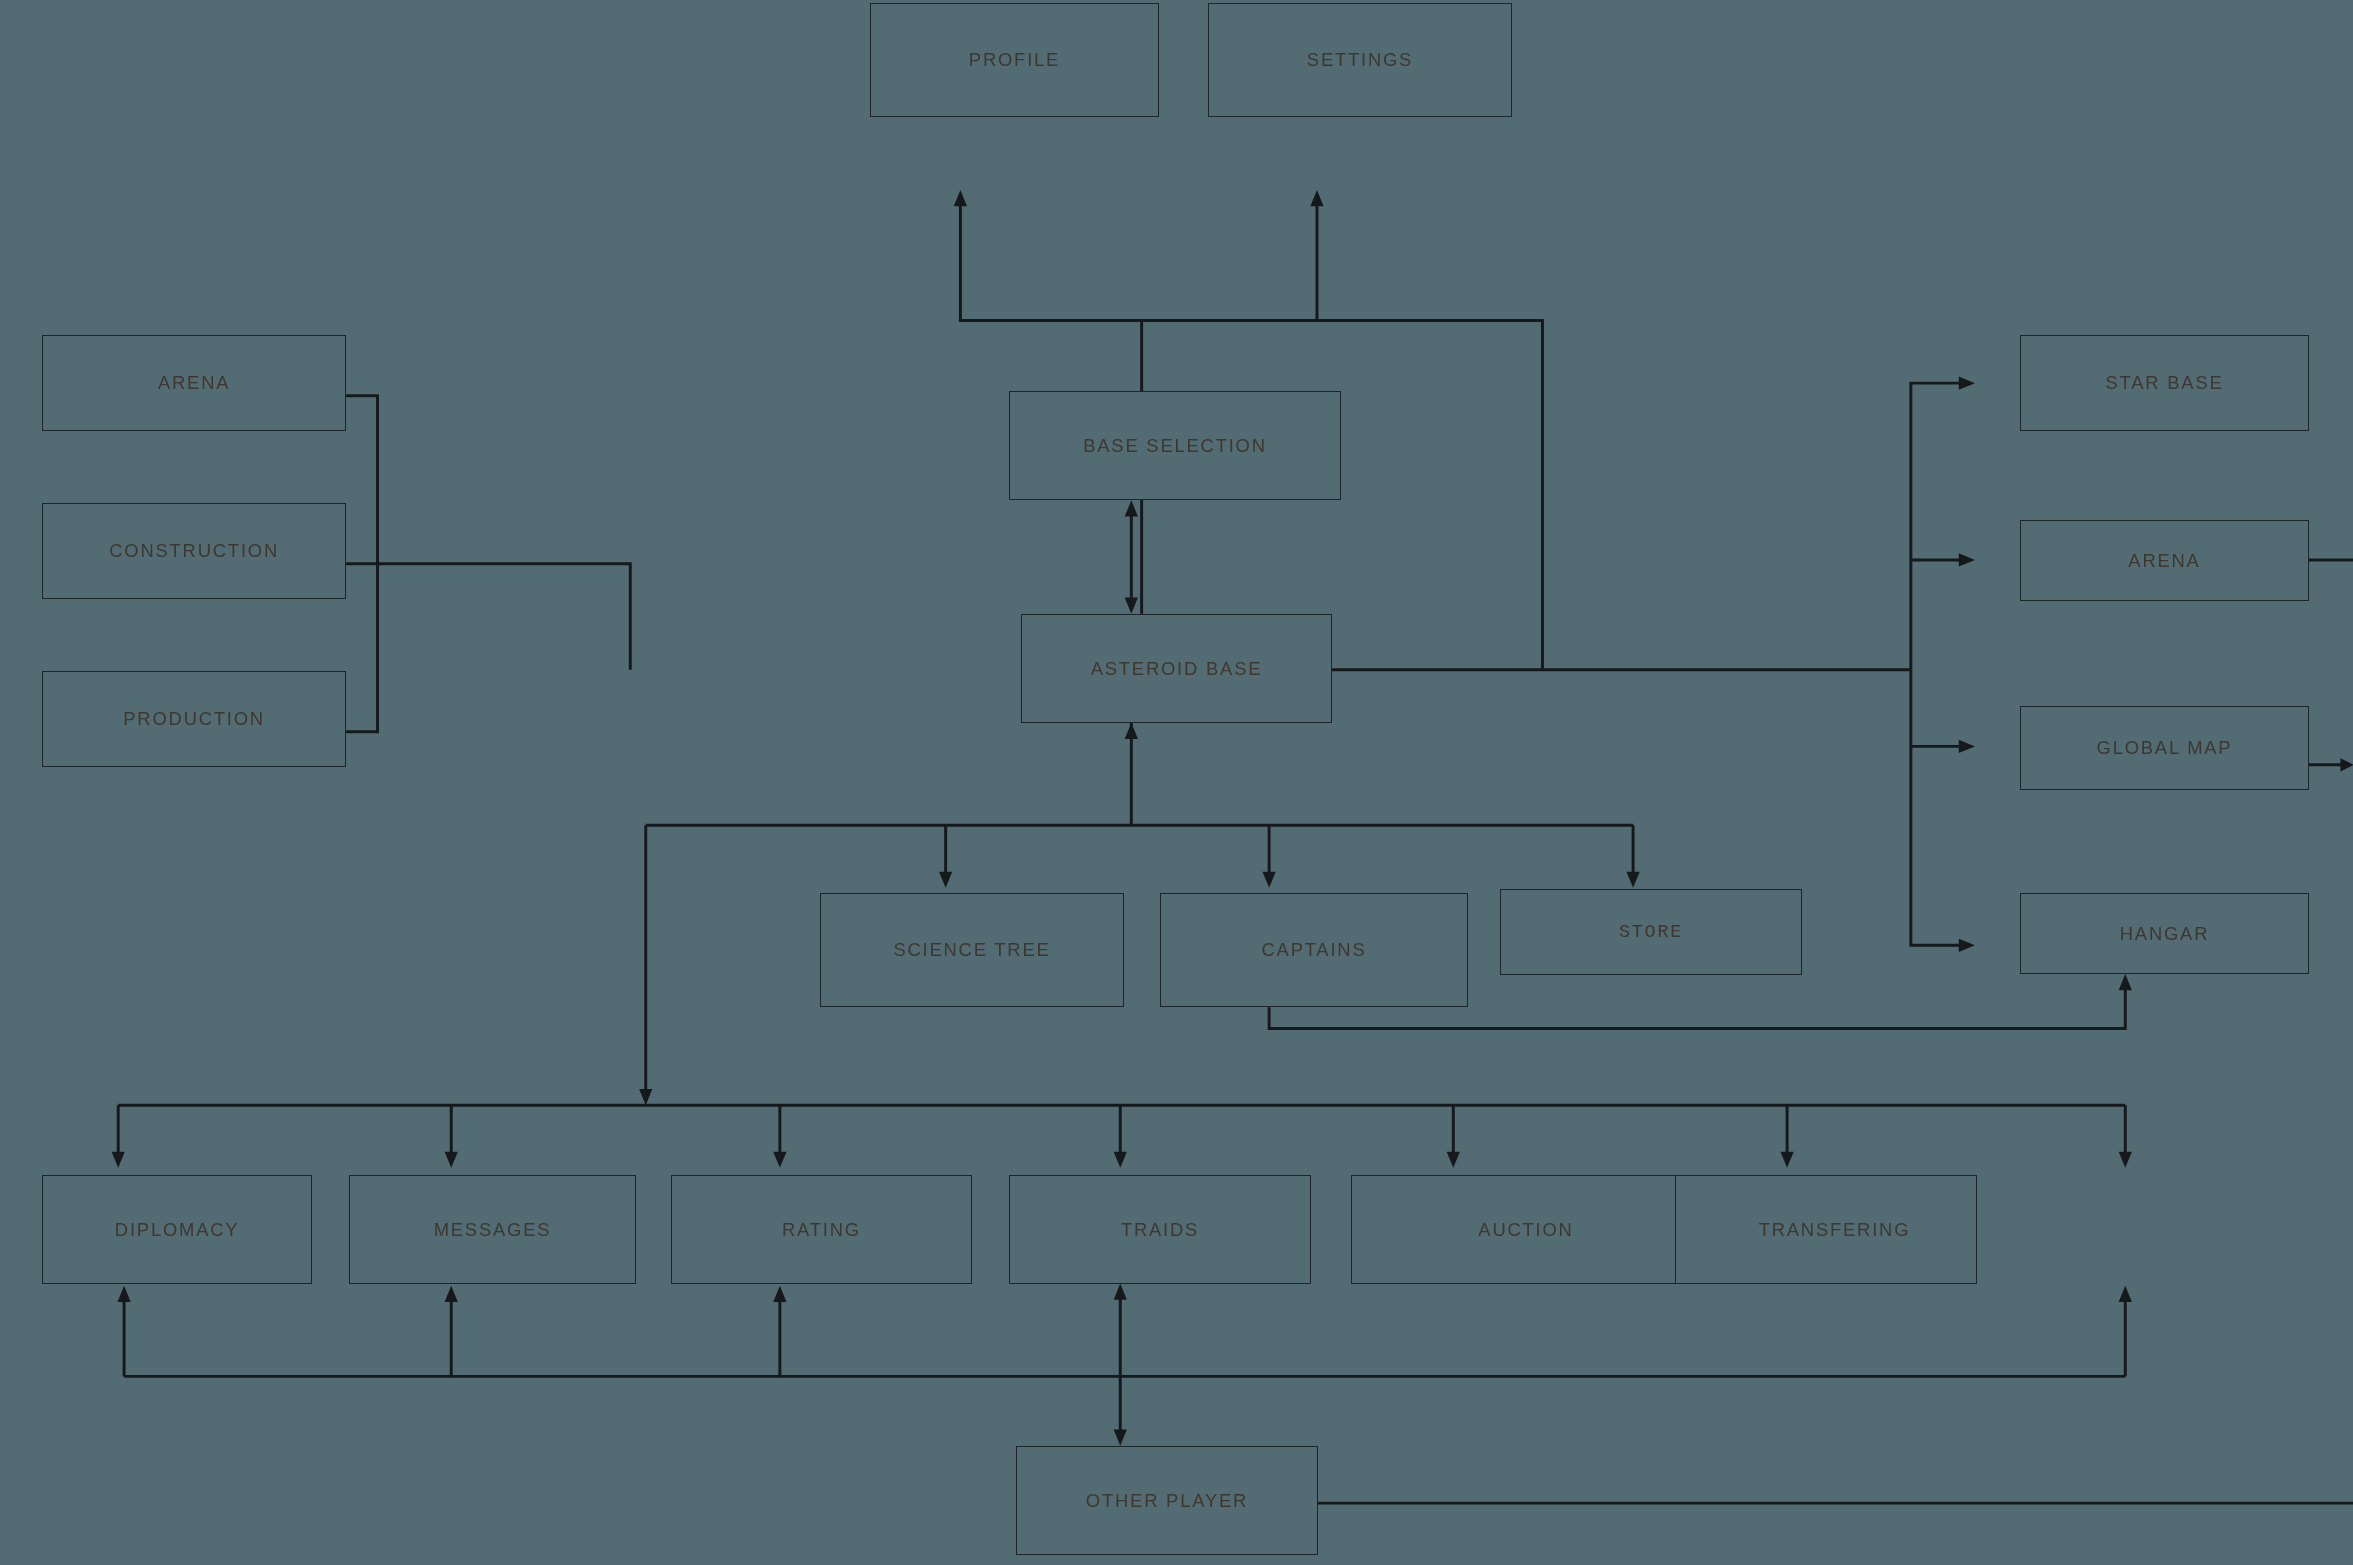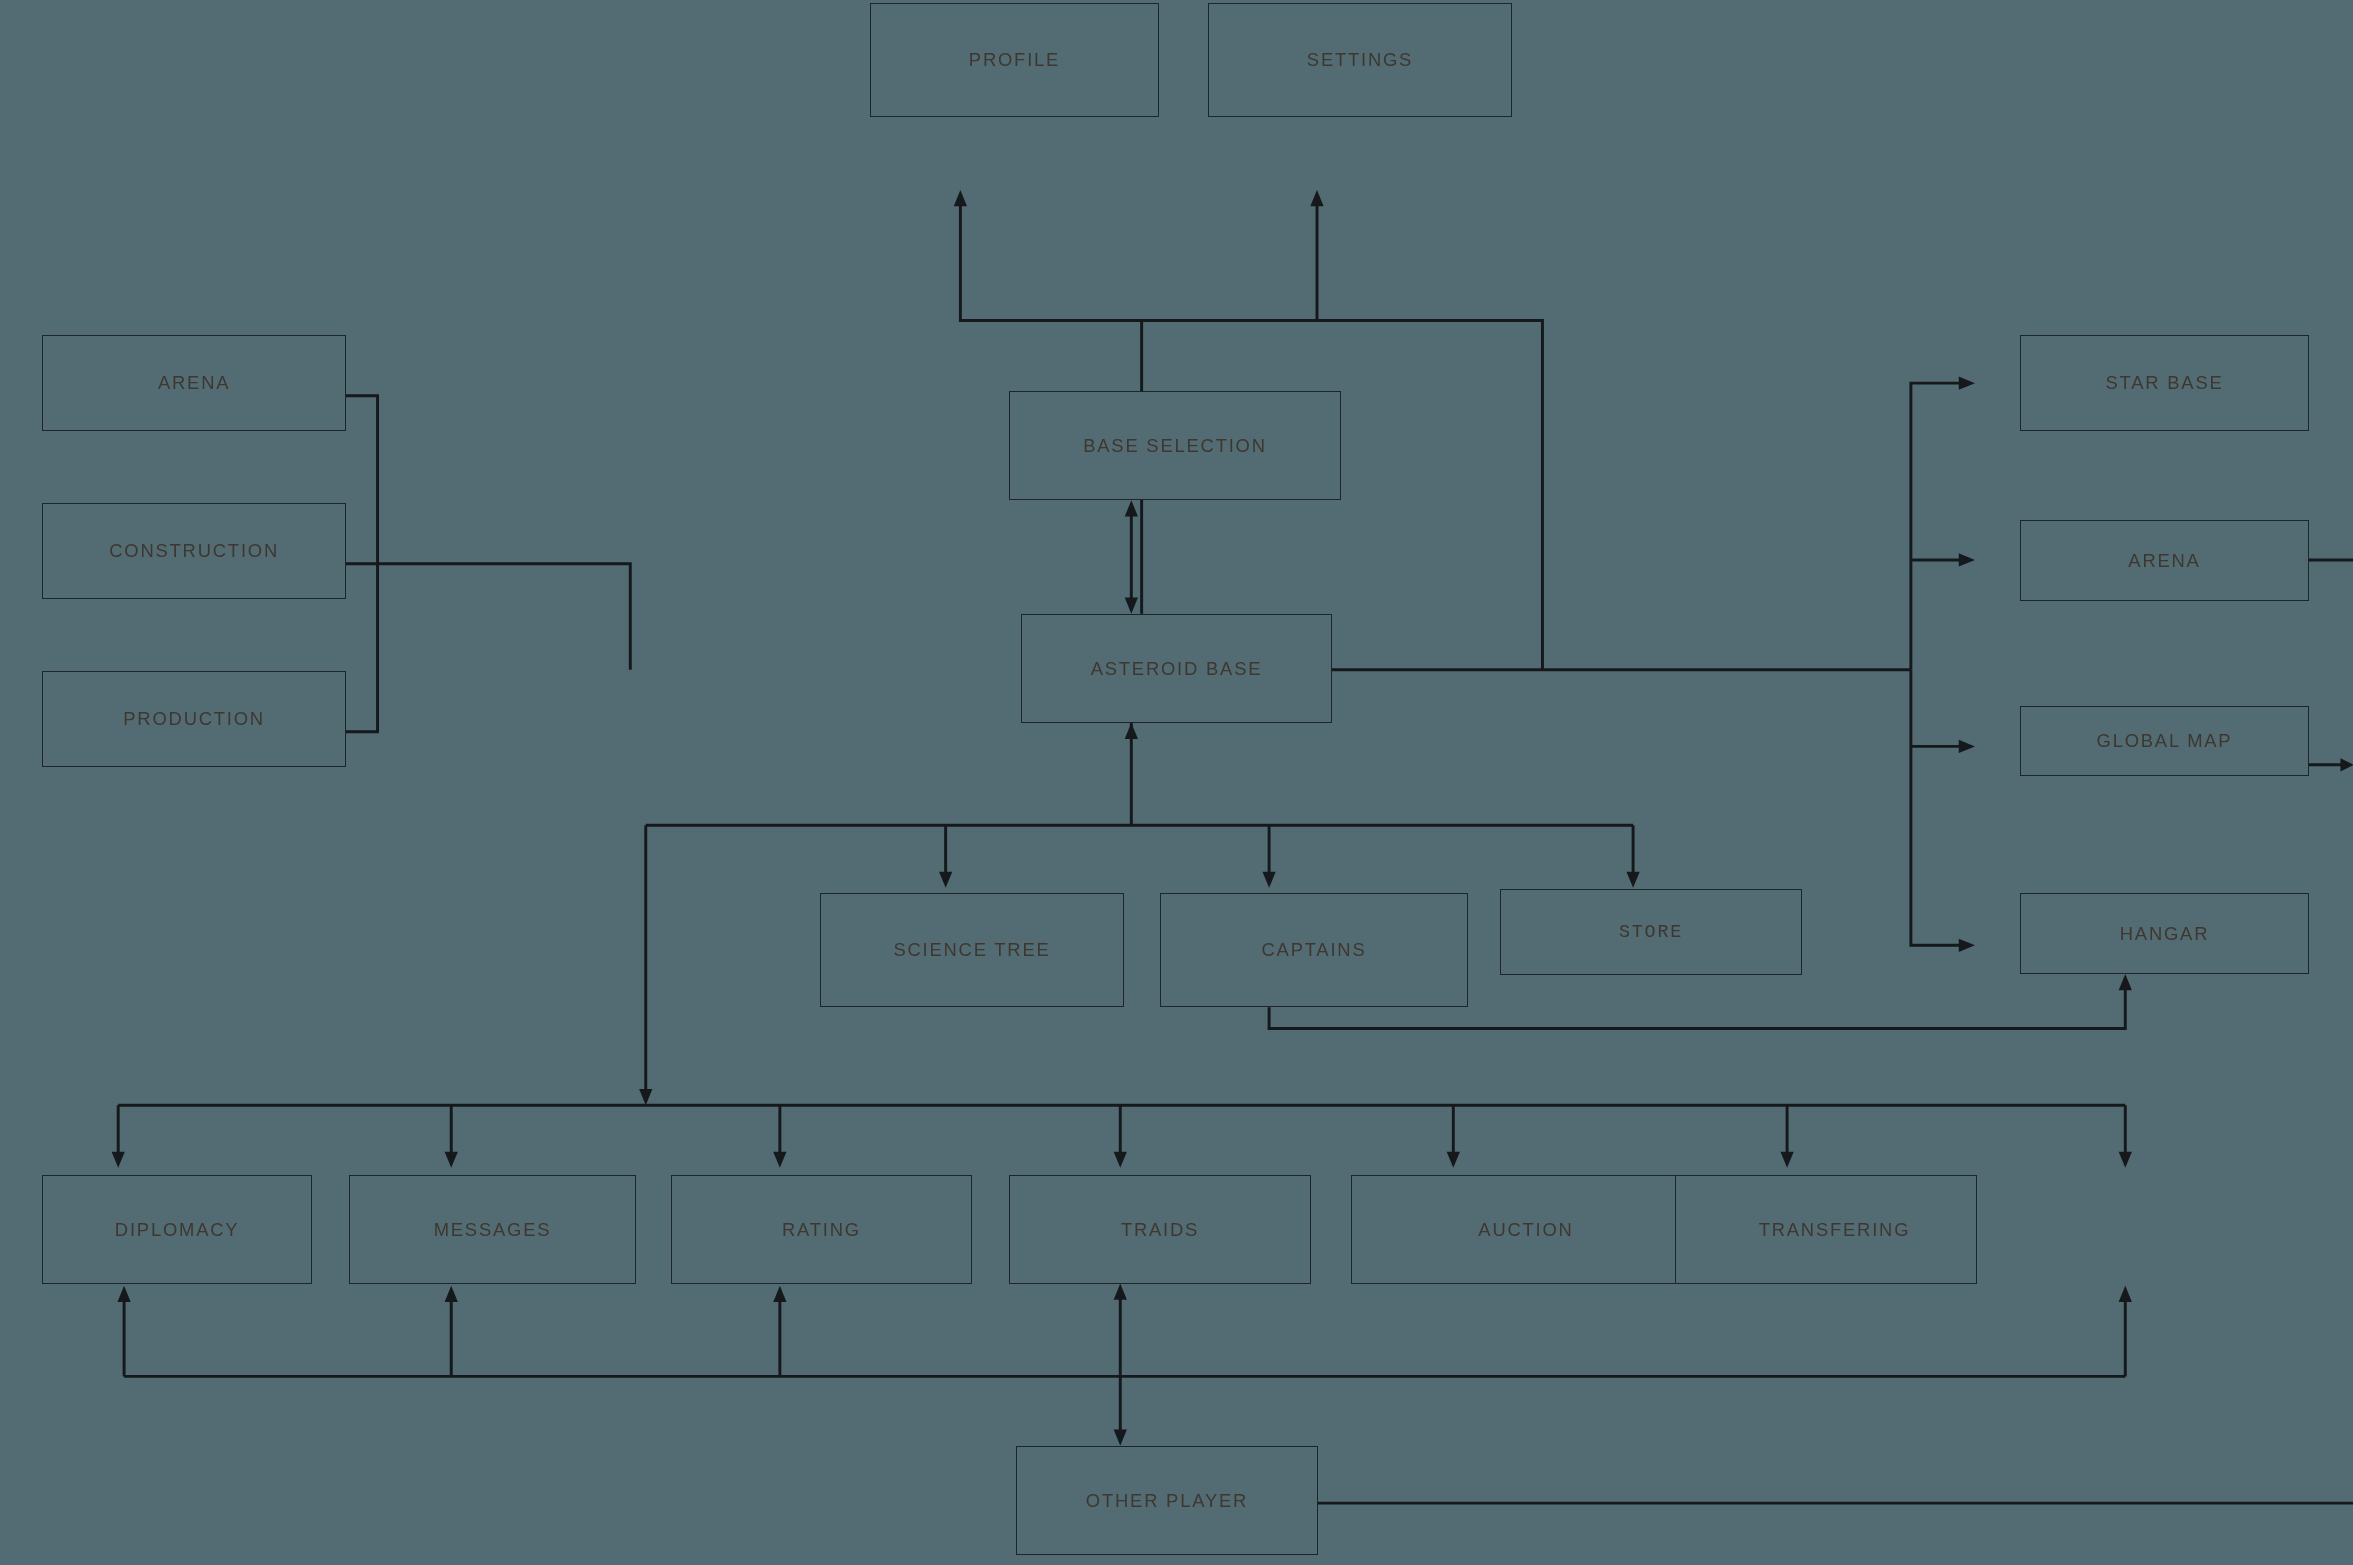--- a/index.html
+++ b/index.html
@@ -167,21 +167,21 @@
   <div class="node" style="left:976px; top:614px; width:311px; height:109px;">
     <span>ASTEROID BASE</span>
   </div>
 
   <div class="node" style="left:1975px; top:335px; width:289px; height:96px;">
     <span>STAR BASE</span>
   </div>
   <div class="node" style="left:1975px; top:520px; width:289px; height:81px;">
     <span>ARENA</span>
   </div>
-  <div class="node" style="left:1975px; top:706px; width:289px; height:70px;">
+  <div class="node" style="left:1975px; top:706px; width:289px; height:84px;">
     <span>GLOBAL MAP</span>
   </div>
   <div class="node" style="left:775px; top:893px; width:304px; height:114px;">
     <span>SCIENCE TREE</span>
   </div>
 
   <div class="node" style="left:1975px; top:893px; width:289px; height:81px;">
     <span>HANGAR</span>
   </div>
   <div class="node" style="left:1115px; top:893px; width:308px; height:114px;">

